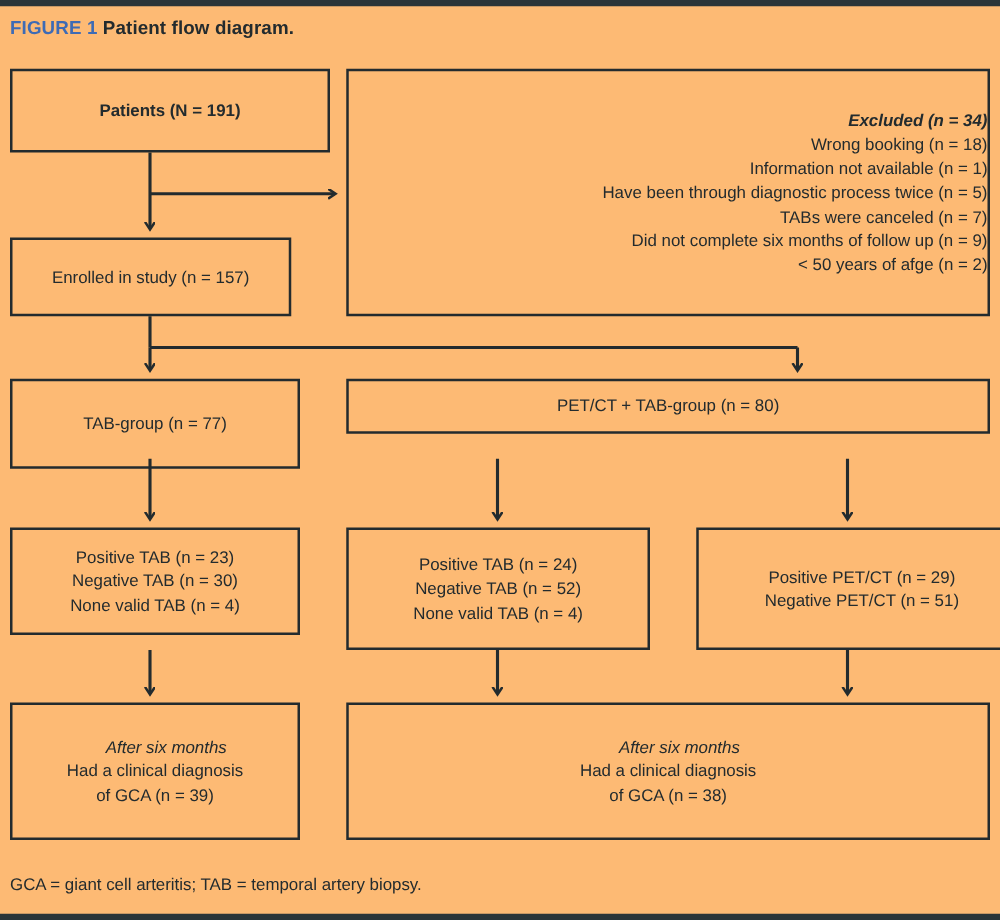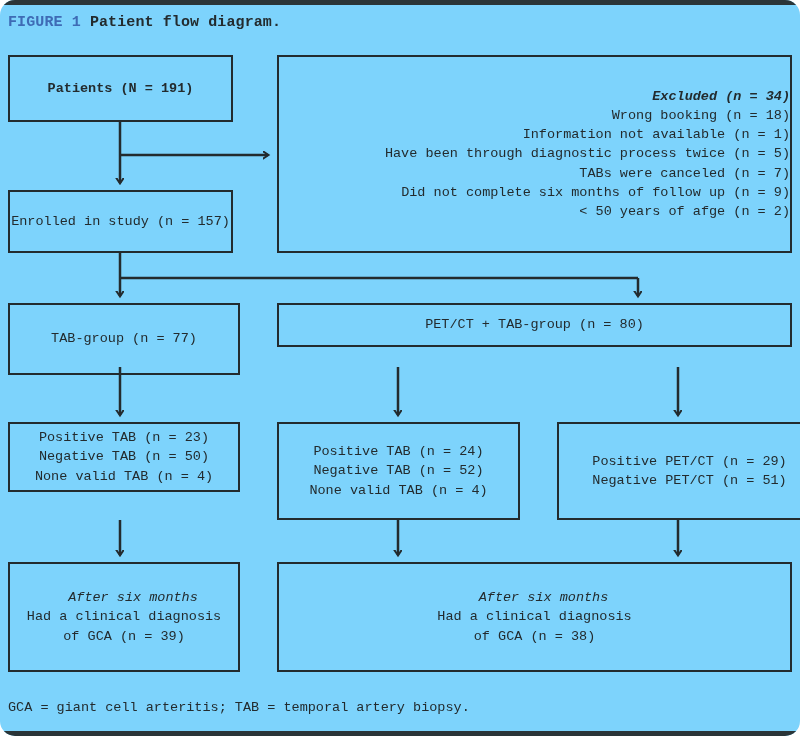--- a/index.html
+++ b/index.html
@@ -4,24 +4,23 @@
 <style>
   html, body {
     margin: 0;
     padding: 0;
     background: #ffffff;
   }
   #figure-root {
     position: relative;
     width: 800px;
     height: 736px;
-    background: #7dd3fc;
-    font-family: Liberation Mono, monospace;
+    background: #fdba74;
+    font-family: Liberation Sans, sans-serif;
     overflow: hidden;
-    border-radius: 15px;
   }
   .edge-bar {
     position: absolute;
     left: 0;
     width: 800px;
     height: 5px;
     background: #2b3538;
   }
   .edge-bar.top { top: 0; }
   .edge-bar.bottom { bottom: 0; }
@@ -111,21 +110,21 @@
 
       <path d="M398,367 L398,415" marker-end="url(#arrow)"></path>
       <path d="M678,367 L678,415" marker-end="url(#arrow)"></path>
 
       <path d="M120,520 L120,555" marker-end="url(#arrow)"></path>
       <path d="M398,520 L398,555" marker-end="url(#arrow)"></path>
       <path d="M678,520 L678,555" marker-end="url(#arrow)"></path>
     </g>
   </svg>
 
-  <div class="node" style="left:8px; top:55px; width:225px; height:67px;">
+  <div class="node" style="left:8px; top:55px; width:256px; height:67px;">
     <span class="line bold">Patients (N = 191)</span>
   </div>
 
   <div class="node" style="left:277px; top:55px; width:515px; height:198px;align-items:flex-end;">
     <span class="line italic">Excluded (n = 34)</span>
     <span class="line">Wrong booking (n = 18)</span>
     <span class="line">Information not available (n = 1)</span>
     <span class="line">Have been through diagnostic process twice (n = 5)</span>
     <span class="line">TABs were canceled (n = 7)</span>
     <span class="line">Did not complete six months of follow up (n = 9)</span>
@@ -137,23 +136,23 @@
   </div>
 
   <div class="node" style="left:8px; top:303px; width:232px; height:72px;">
     <span class="line">TAB-group (n = 77)</span>
   </div>
 
   <div class="node" style="left:277px; top:303px; width:515px; height:44px;">
     <span class="line">PET/CT + TAB-group (n = 80)</span>
   </div>
 
-  <div class="node" style="left:8px; top:422px; width:232px; height:70px;">
+  <div class="node" style="left:8px; top:422px; width:232px; height:86px;">
     <span class="line">Positive TAB (n = 23)</span>
-    <span class="line">Negative TAB (n = 50)</span>
+    <span class="line">Negative TAB (n = 30)</span>
     <span class="line">None valid TAB (n = 4)</span>
   </div>
 
   <div class="node" style="left:277px; top:422px; width:243px; height:98px;">
     <span class="line">Positive TAB (n = 24)</span>
     <span class="line">Negative TAB (n = 52)</span>
     <span class="line">None valid TAB (n = 4)</span>
   </div>
 
   <div class="node" style="left:557px; top:422px; width:265px; height:98px;">

